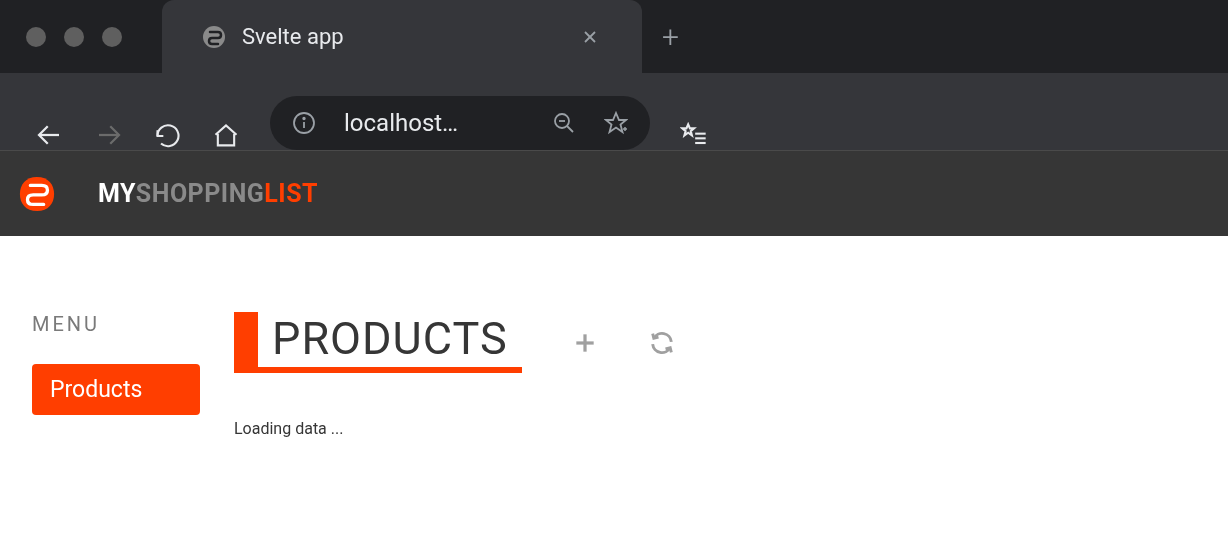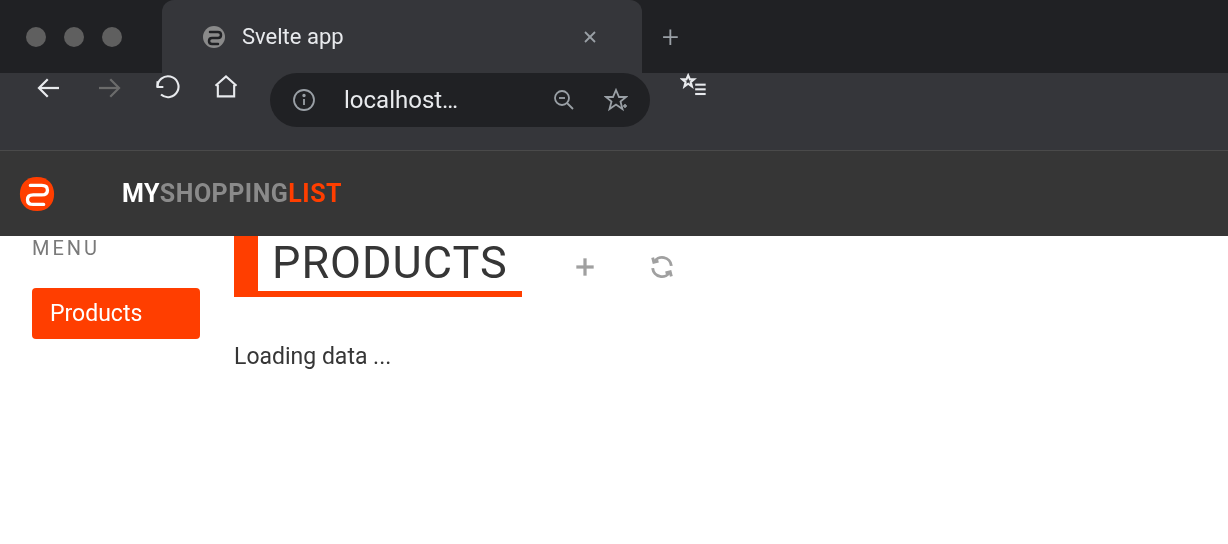--- a/index.html
+++ b/index.html
@@ -66,21 +66,21 @@
       font-size: 30px;
       margin-left: 20px;
       font-weight: 300;
       cursor: pointer;
     }
     
     .browser-toolbar {
       background: #35363a;
       height: 77px;
       display: flex;
-      align-items: flex-start;
+      align-items: flex-end;
       padding: 0 34px;
       gap: 30px;
     }
     .nav-icon {
       color: #e8eaed;
       display: flex;
       align-items: center;
       justify-content: center;
       cursor: pointer;
     }
@@ -105,38 +105,38 @@
     }
     .address-icon { color: #9aa0a6; display:flex; align-items:center; }
     
     .app-header {
       background: #363636;
       border-top: 1px solid #4a4a4a;
       height: 86px;
       display: flex;
       align-items: center;
       padding-left: 18px;
-      gap: 24px;
     }
     .app-logo {
       width: 38px;
       height: 38px;
     }
     .brand {
       margin-left: 42px;
       font-size: 25px;
       font-weight: 700;
       letter-spacing: 0.5px;
     }
     .brand-my { color: #fff; }
     .brand-shopping { color: #8a8a8a; }
     .brand-list { color: #ff3e00; }
     
     .content {
       display: flex;
+      padding-top: 76px;
     }
     .sidebar {
       width: 200px;
       padding-left: 32px;
     }
     .sidebar-heading {
       color: #7a7a7a;
       font-size: 20px;
       letter-spacing: 3px;
       font-weight: 400;
@@ -180,21 +180,21 @@
       letter-spacing: 1px;
       padding: 0 14px 2px 14px;
     }
     .title-icon {
       color: #a0a0a0;
       cursor: pointer;
       display: flex;
       align-items: center;
     }
     .loading {
-      font-size: 23px;
+      font-size: 16px;
       color: #363636;
       margin-top: 46px;
     }
   </style>
 </head>
 <body>
 
 <div class="browser-top">
   <div class="traffic-lights">
     <div class="traffic-light"></div>

